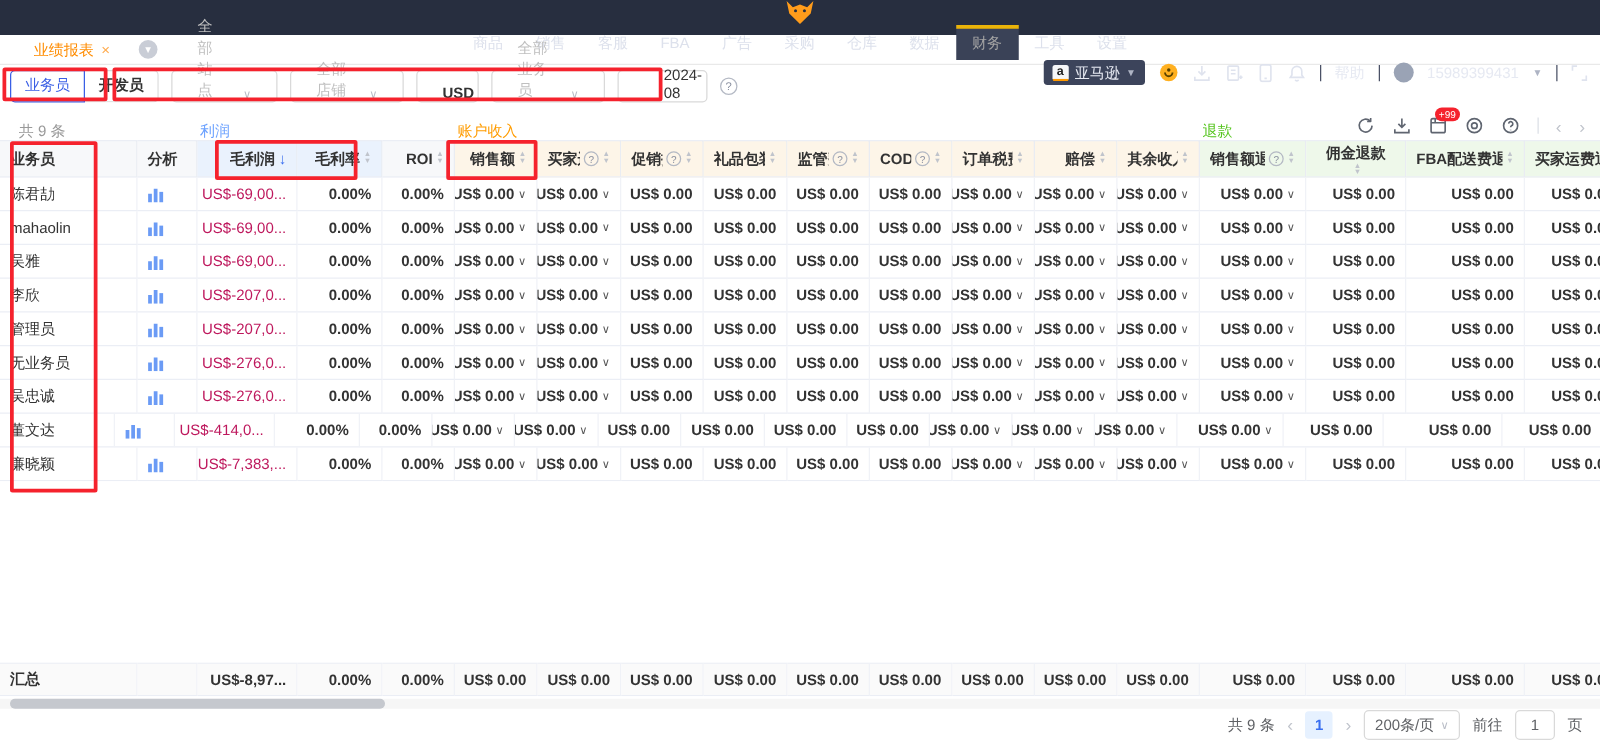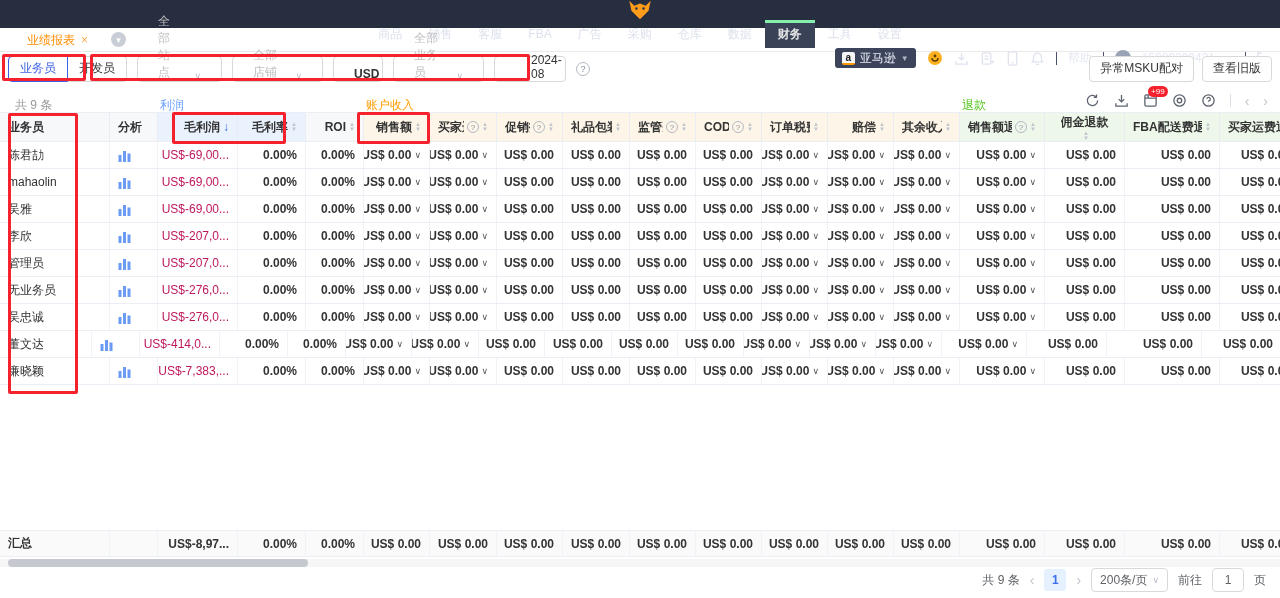--- a/index.html
+++ b/index.html
@@ -4,21 +4,21 @@
 <style>
   * { box-sizing: border-box; margin: 0; padding: 0; }
   html,body { width:1280px; height:598px; overflow:hidden; background:#fff;
     font-family:"Liberation Sans","DejaVu Sans",sans-serif; font-size:12px; color:#333; }
   #app { position:relative; width:1280px; height:598px; background:#fff; }
 
   
   .topnav { height:28px; background:#272e3f; display:flex; align-items:center;flex-direction:column; }
   .logo { width:40px; display:flex; justify-content:center; align-items:center; }
   .nav-item { padding:0 13px; height:28px; line-height:28px; color:#dde1ec; cursor:pointer; white-space:nowrap; }
-  .nav-item.active { background:#3a4257; border-top:3px solid #86efac; line-height:23px; color:#e5e5e5;font-weight:bold; }
+  .nav-item.active { background:#3a4257; border-top:3px solid #eab308; line-height:23px; color:#a3a3a3; }
   .topnav-right { margin-left:auto; display:flex; align-items:center; gap:11px; padding-right:10px; color:#e6e9f2; }
   .mk-pill { background:#3c445b; border-radius:3px; height:20px; display:flex; align-items:center; gap:5px; padding:0 7px; }
   .az-icon { width:13px; height:13px; background:#f5f6f8; border-radius:2px; color:#222; font-weight:bold;
     font-size:10px; line-height:12px; text-align:center; border-bottom:2px solid #ff9900; }
   .tiny-caret { font-size:8px; color:#aeb4c4; }
   .tdiv { width:1px; height:13px; background:#4a5166; }
   .avatar { width:16px; height:16px; border-radius:50%; background:#9aa3b5; }
   .icn { display:flex; align-items:center; }
 
   
@@ -27,21 +27,21 @@
   .tab.active { color:#ff8c00; display:flex; gap:6px; align-items:flex-end; border-right:none; }
   .tab-close { color:#ffab4d; font-size:12px; }
   .tab-more { width:15px; height:15px; border-radius:50%; background:#c9cdd6; color:#fff; font-size:9px;
     display:flex; align-items:center; justify-content:center; margin-left:8px; }
 
   
   .filterbar { height:33px; display:flex; align-items:center; gap:10px; padding:0 8px; background:#fff; }
   .seg { display:flex; }
   .seg-btn { height:26px; padding:0 11px; border:1px solid #d9d9d9; background:#fff; display:flex; align-items:center; color:#333; }
   .seg-btn.first { border-radius:4px 0 0 4px; }
-  .seg-btn.last { border-radius:0 4px 4px 0; border-left:none; }
+  .seg-btn.last { border-radius:0 4px 4px 0; border-left:none;font-weight:bold; }
   .seg-btn.on { border:1px solid #3a5fe5; color:#3a5fe5; }
   .sel { height:26px; border:1px solid #d9d9d9; border-radius:4px; background:#fff; display:flex;
     align-items:flex-end; padding:0 20px; gap:16px; }
   .sel .ph { color:#bfbfbf; }
   .sel .caret { color:#b8bcc6; font-size:9px; margin-left:auto; }
   .q-round { width:14px; height:14px; border:1px solid #b4b9c4; border-radius:50%; color:#8a90a0;
     font-size:9px; display:flex; align-items:center; justify-content:center; }
   .fbtns { margin-left:auto; display:flex; gap:8px; }
   .btn { height:26px; padding:0 10px; border:1px solid #d9d9d9; border-radius:4px; background:#fff;
     display:flex; align-items:center; color:#333; cursor:pointer; white-space:nowrap; }
@@ -209,28 +209,20 @@
       <span class="caret">∨</span>
     </div>
     <div class="sel" style="width:72px">
       <svg width="11" height="11" viewBox="0 0 14 14" stroke="#b8bcc6" stroke-width="1.3" fill="none">
           <rect x="1" y="2.5" width="12" height="10.5" rx="1"></rect>
           <path d="M1 6h12M4.5 1v3M9.5 1v3"></path>
         </svg>
       <span>2024-08</span>
     </div>
     <span class="q-round">?</span>
-    <div class="fbtns">
-      <div class="btn">
-          <span>异常MSKU配对</span>
-        </div>
-      <div class="btn">
-          <span>查看旧版</span>
-        </div>
-    </div>
   </div>
 
   <span class="total-label">共 9 条</span>
   <div id="group-labels">
       <span class="glabel" style="left: 160px; color: rgb(107, 161, 255);">利润</span>
       <span class="glabel" style="left: 366px; color: rgb(255, 156, 0);">账户收入</span>
       <span class="glabel" style="left: 962px; color: rgb(82, 196, 26);">退款</span>
     </div>
 
   <div class="toolbar">

